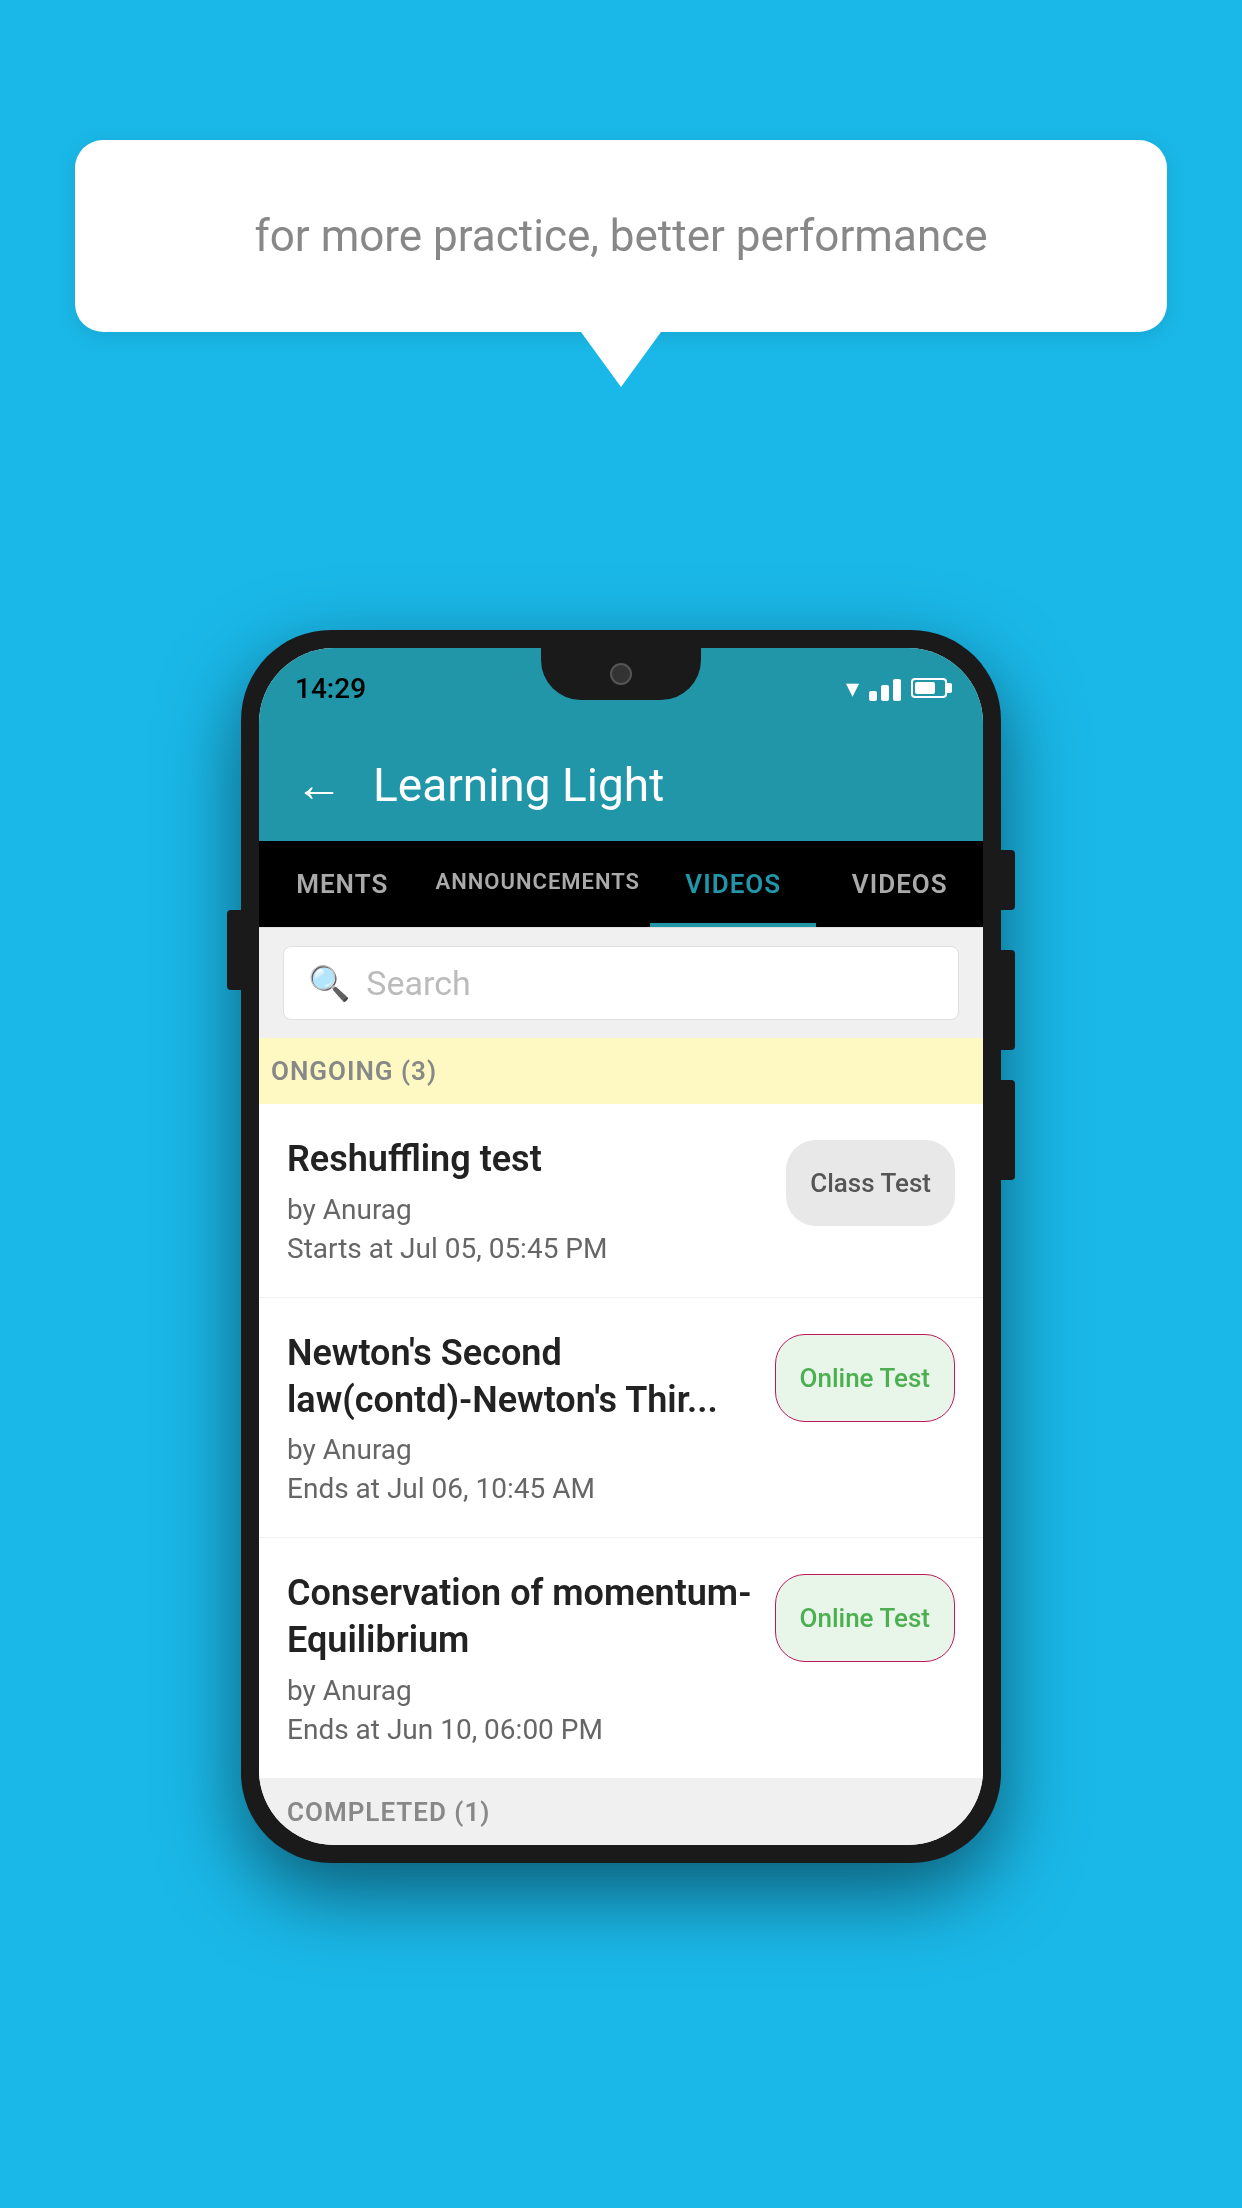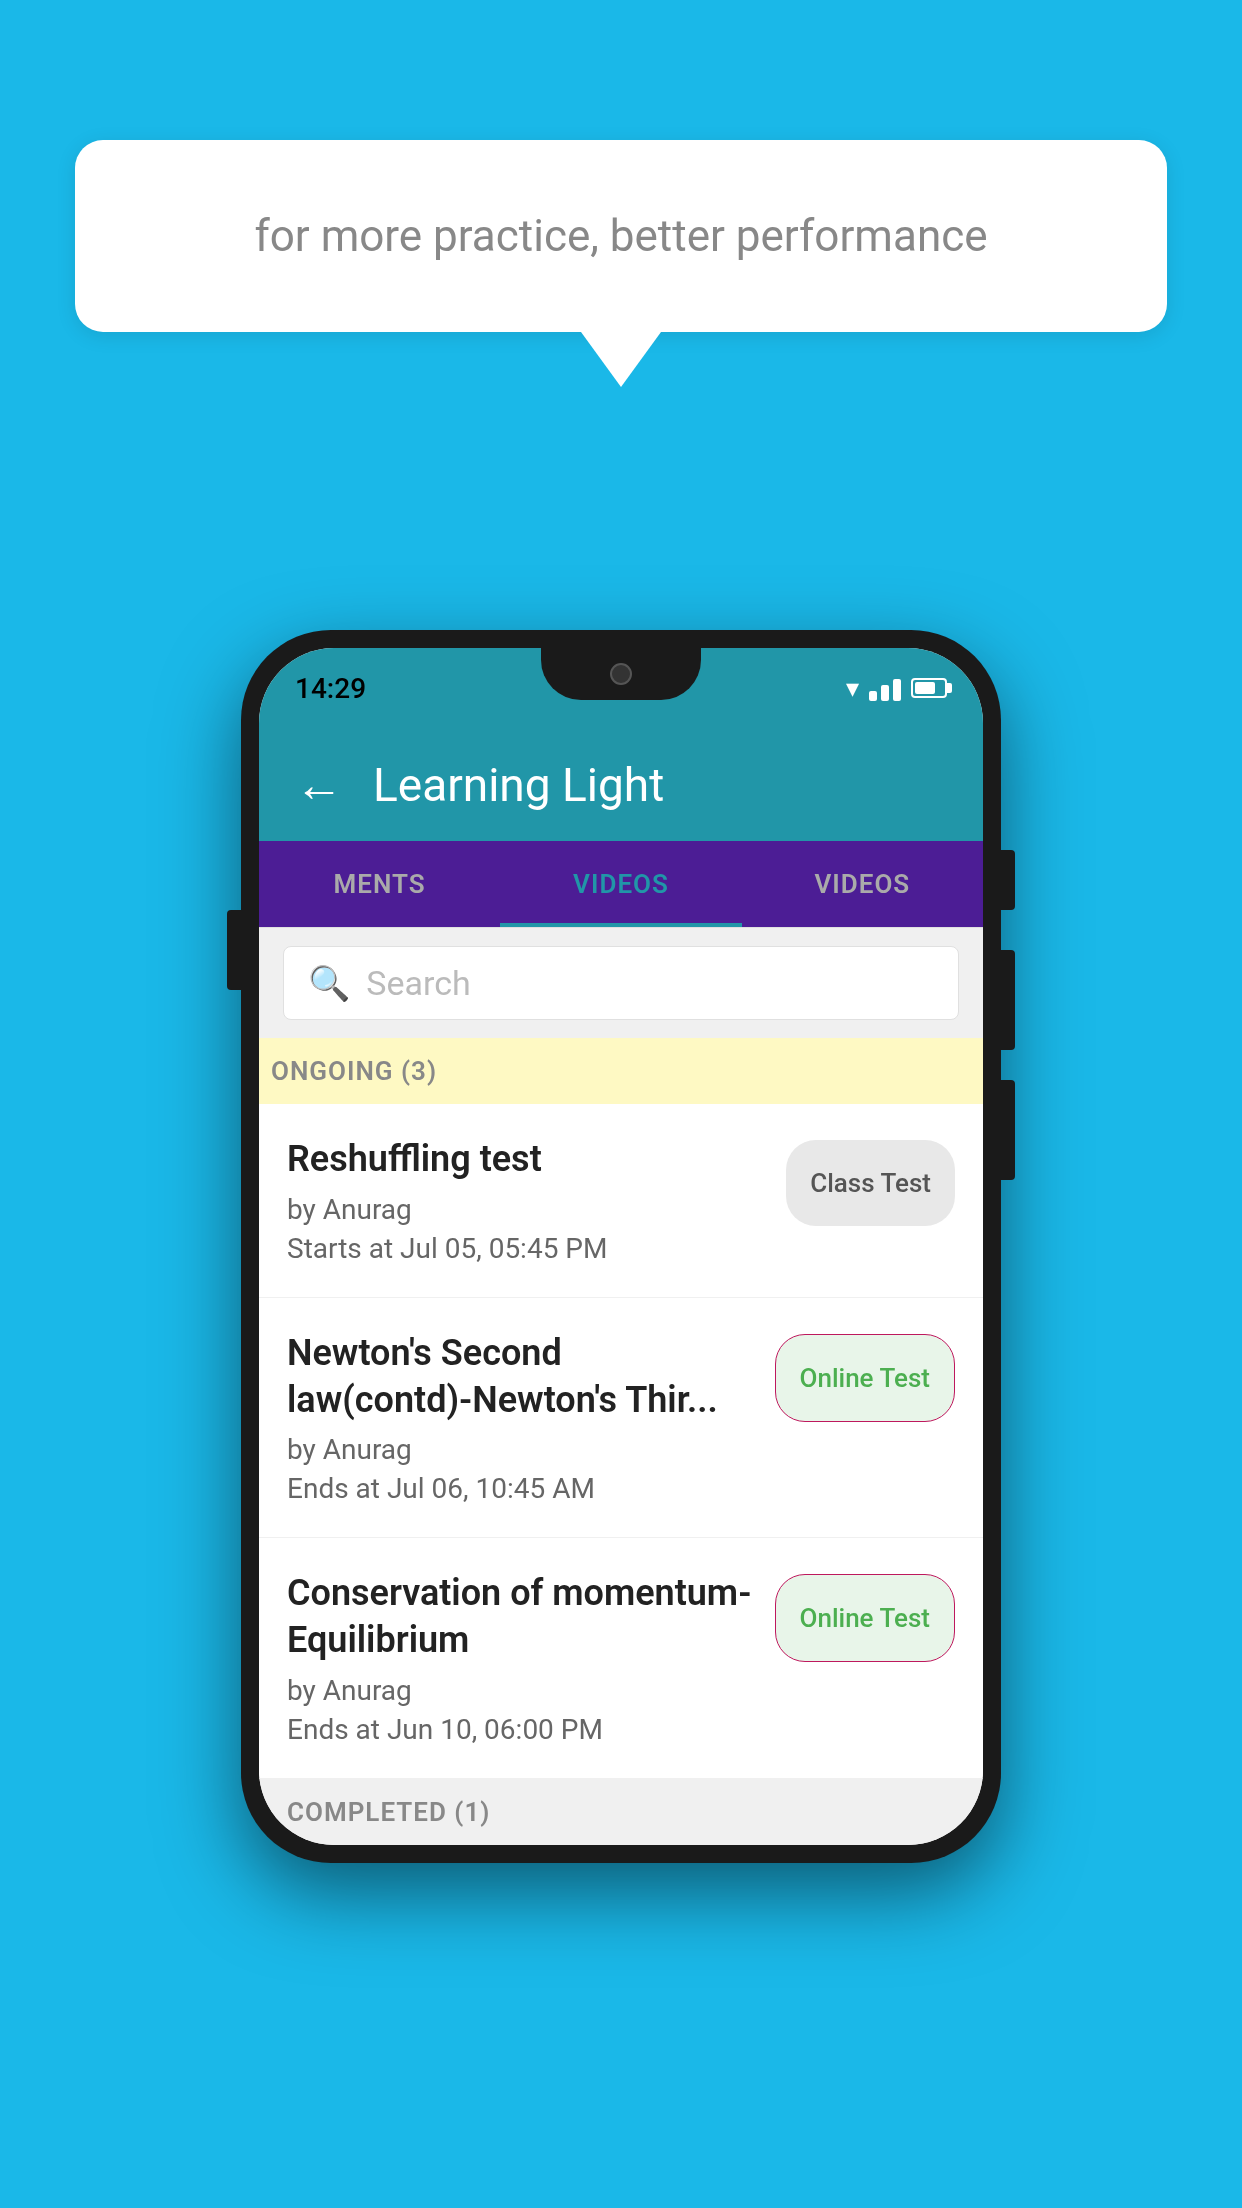--- a/index.html
+++ b/index.html
@@ -188,21 +188,21 @@
     }
 
     .app-title {
       color: white;
       font-size: 46px;
       font-weight: 400;
     }
 
     
     .tabs-bar {
-      background: #4c1d95;
+      background: #000000;
       display: flex;
       border-bottom: 1px solid #e0e0e0;
       overflow: hidden;
     }
 
     .tab-item {
       flex: 1;
       text-align: center;
       padding: 28px 10px;
       font-size: 26px;
@@ -417,20 +417,21 @@
         </div>
       </div>
 
       <div class="app-header">
         <span class="back-arrow">←</span>
         <span class="app-title">Learning Light</span>
       </div>
 
       <div class="tabs-bar">
         <div class="tab-item">MENTS</div>
+        <div class="tab-item" style="font-size:22px;">ANNOUNCEMENTS</div>
         <div class="tab-item active">VIDEOS</div>
         <div class="tab-item">VIDEOS</div>
       </div>
 
       <div class="search-container">
         <div class="search-box">
           <span class="search-icon">🔍</span>
           <span class="search-text">Search</span>
         </div>
       </div>

